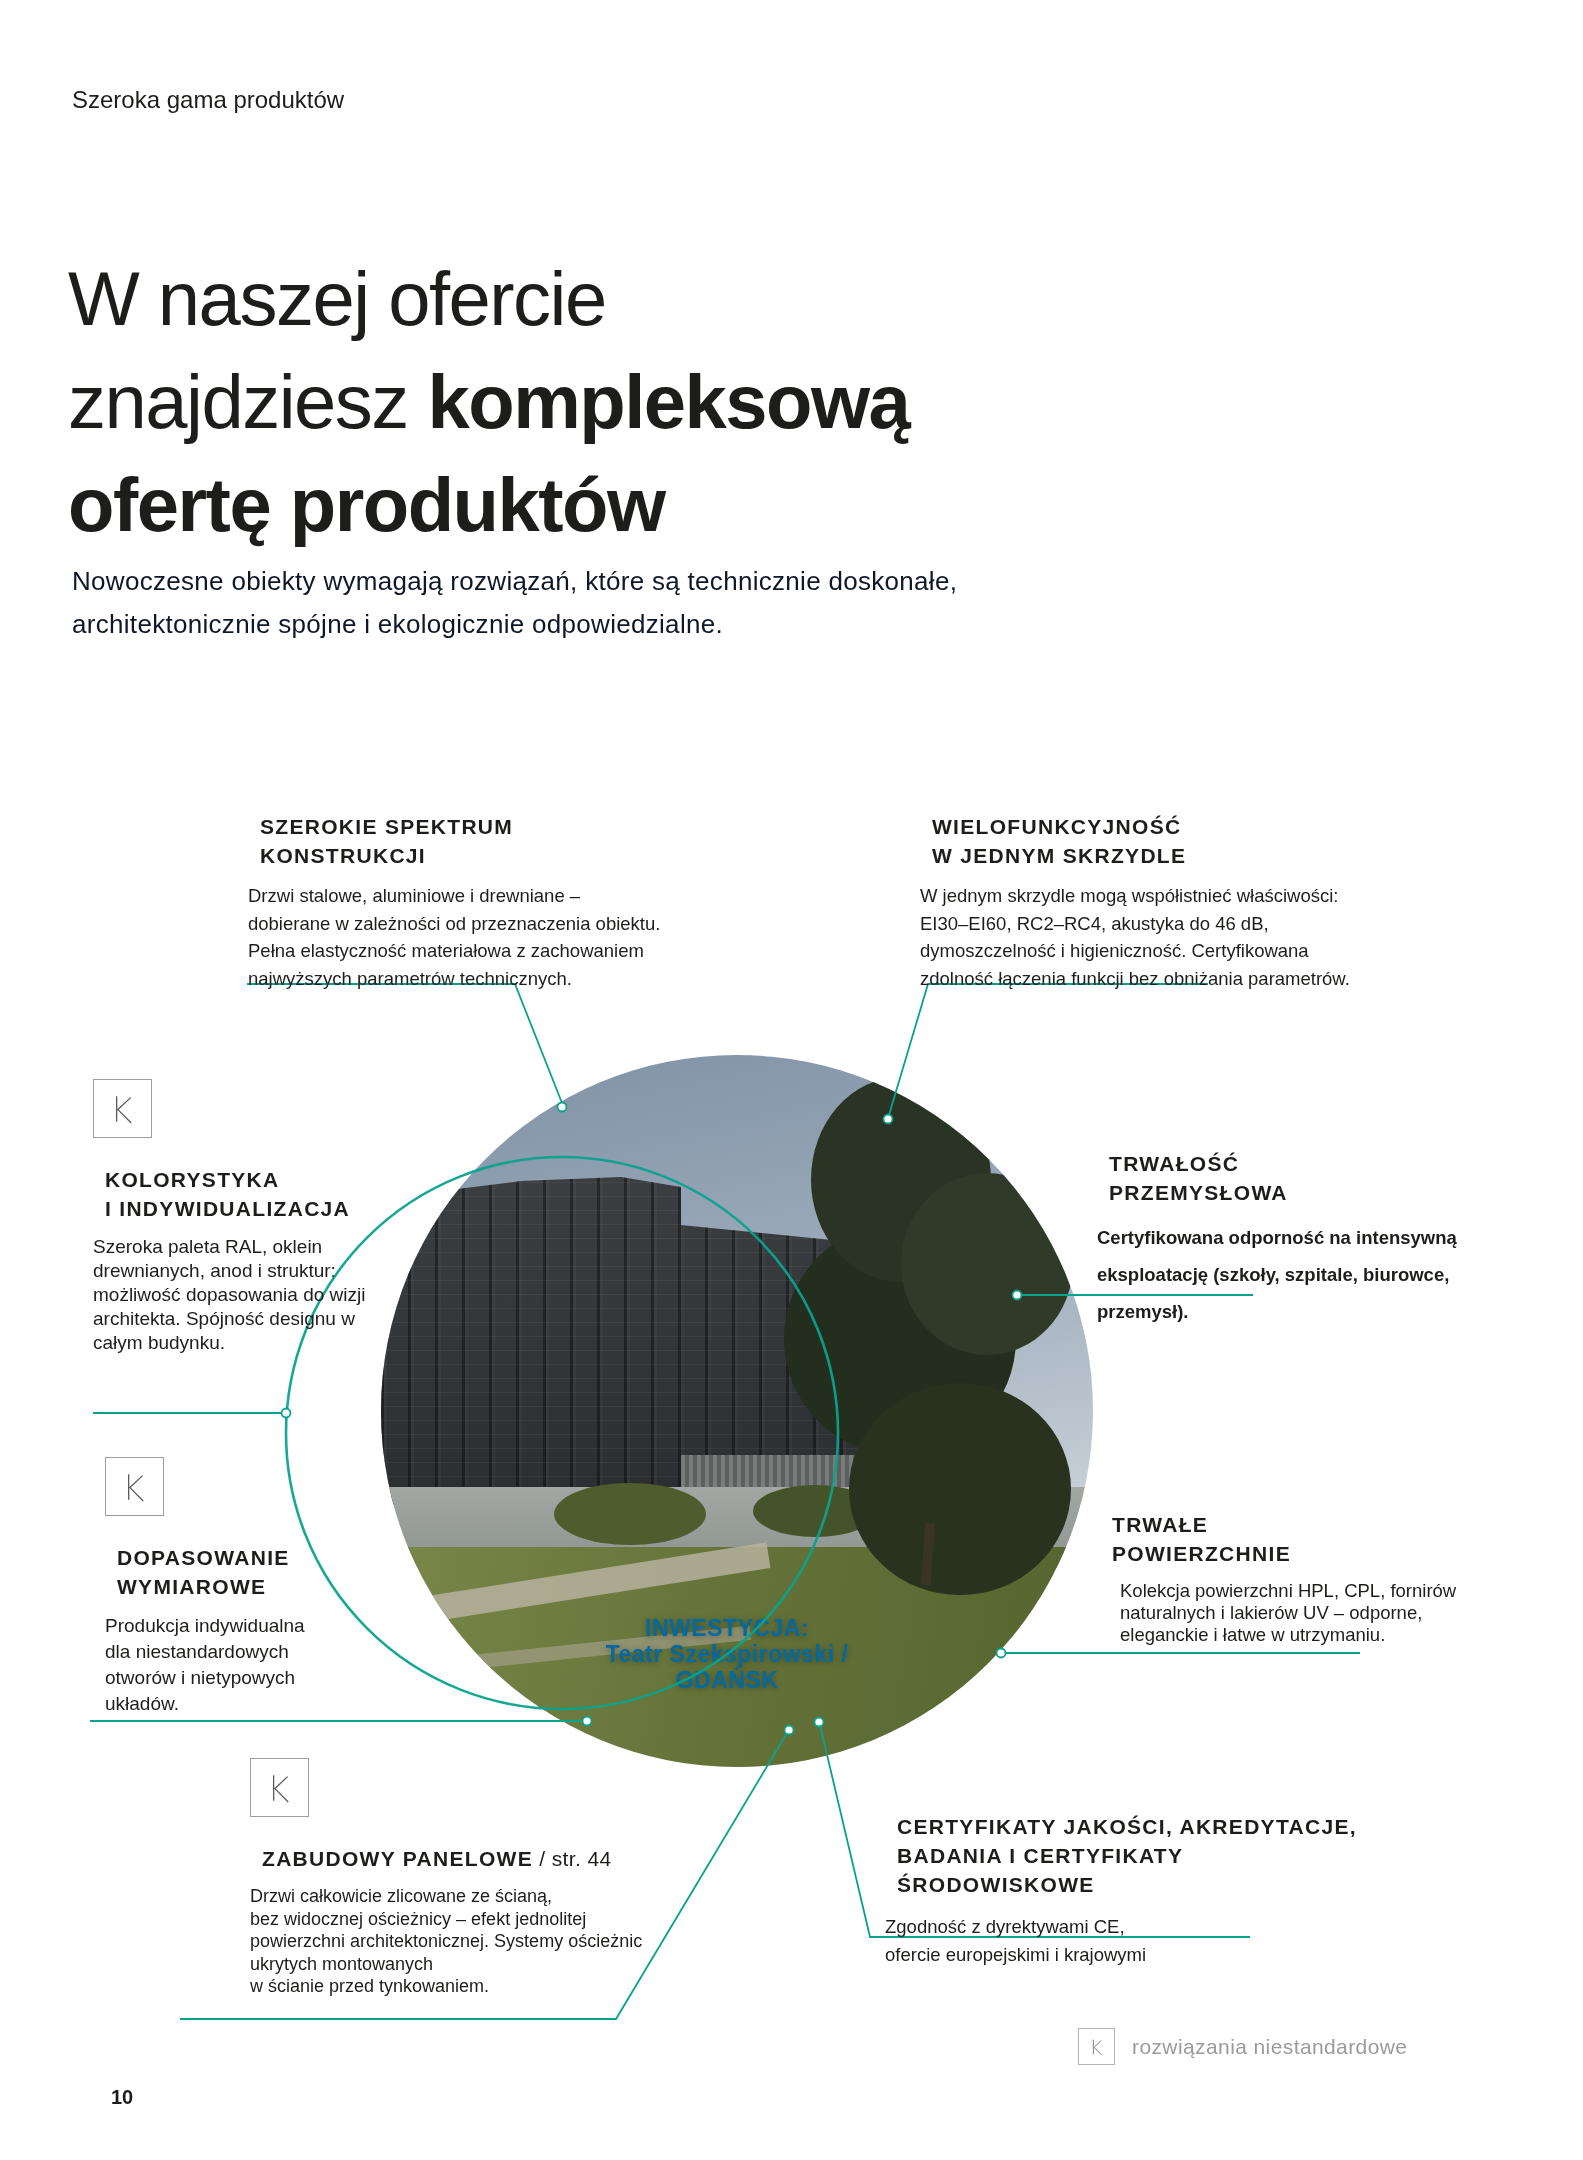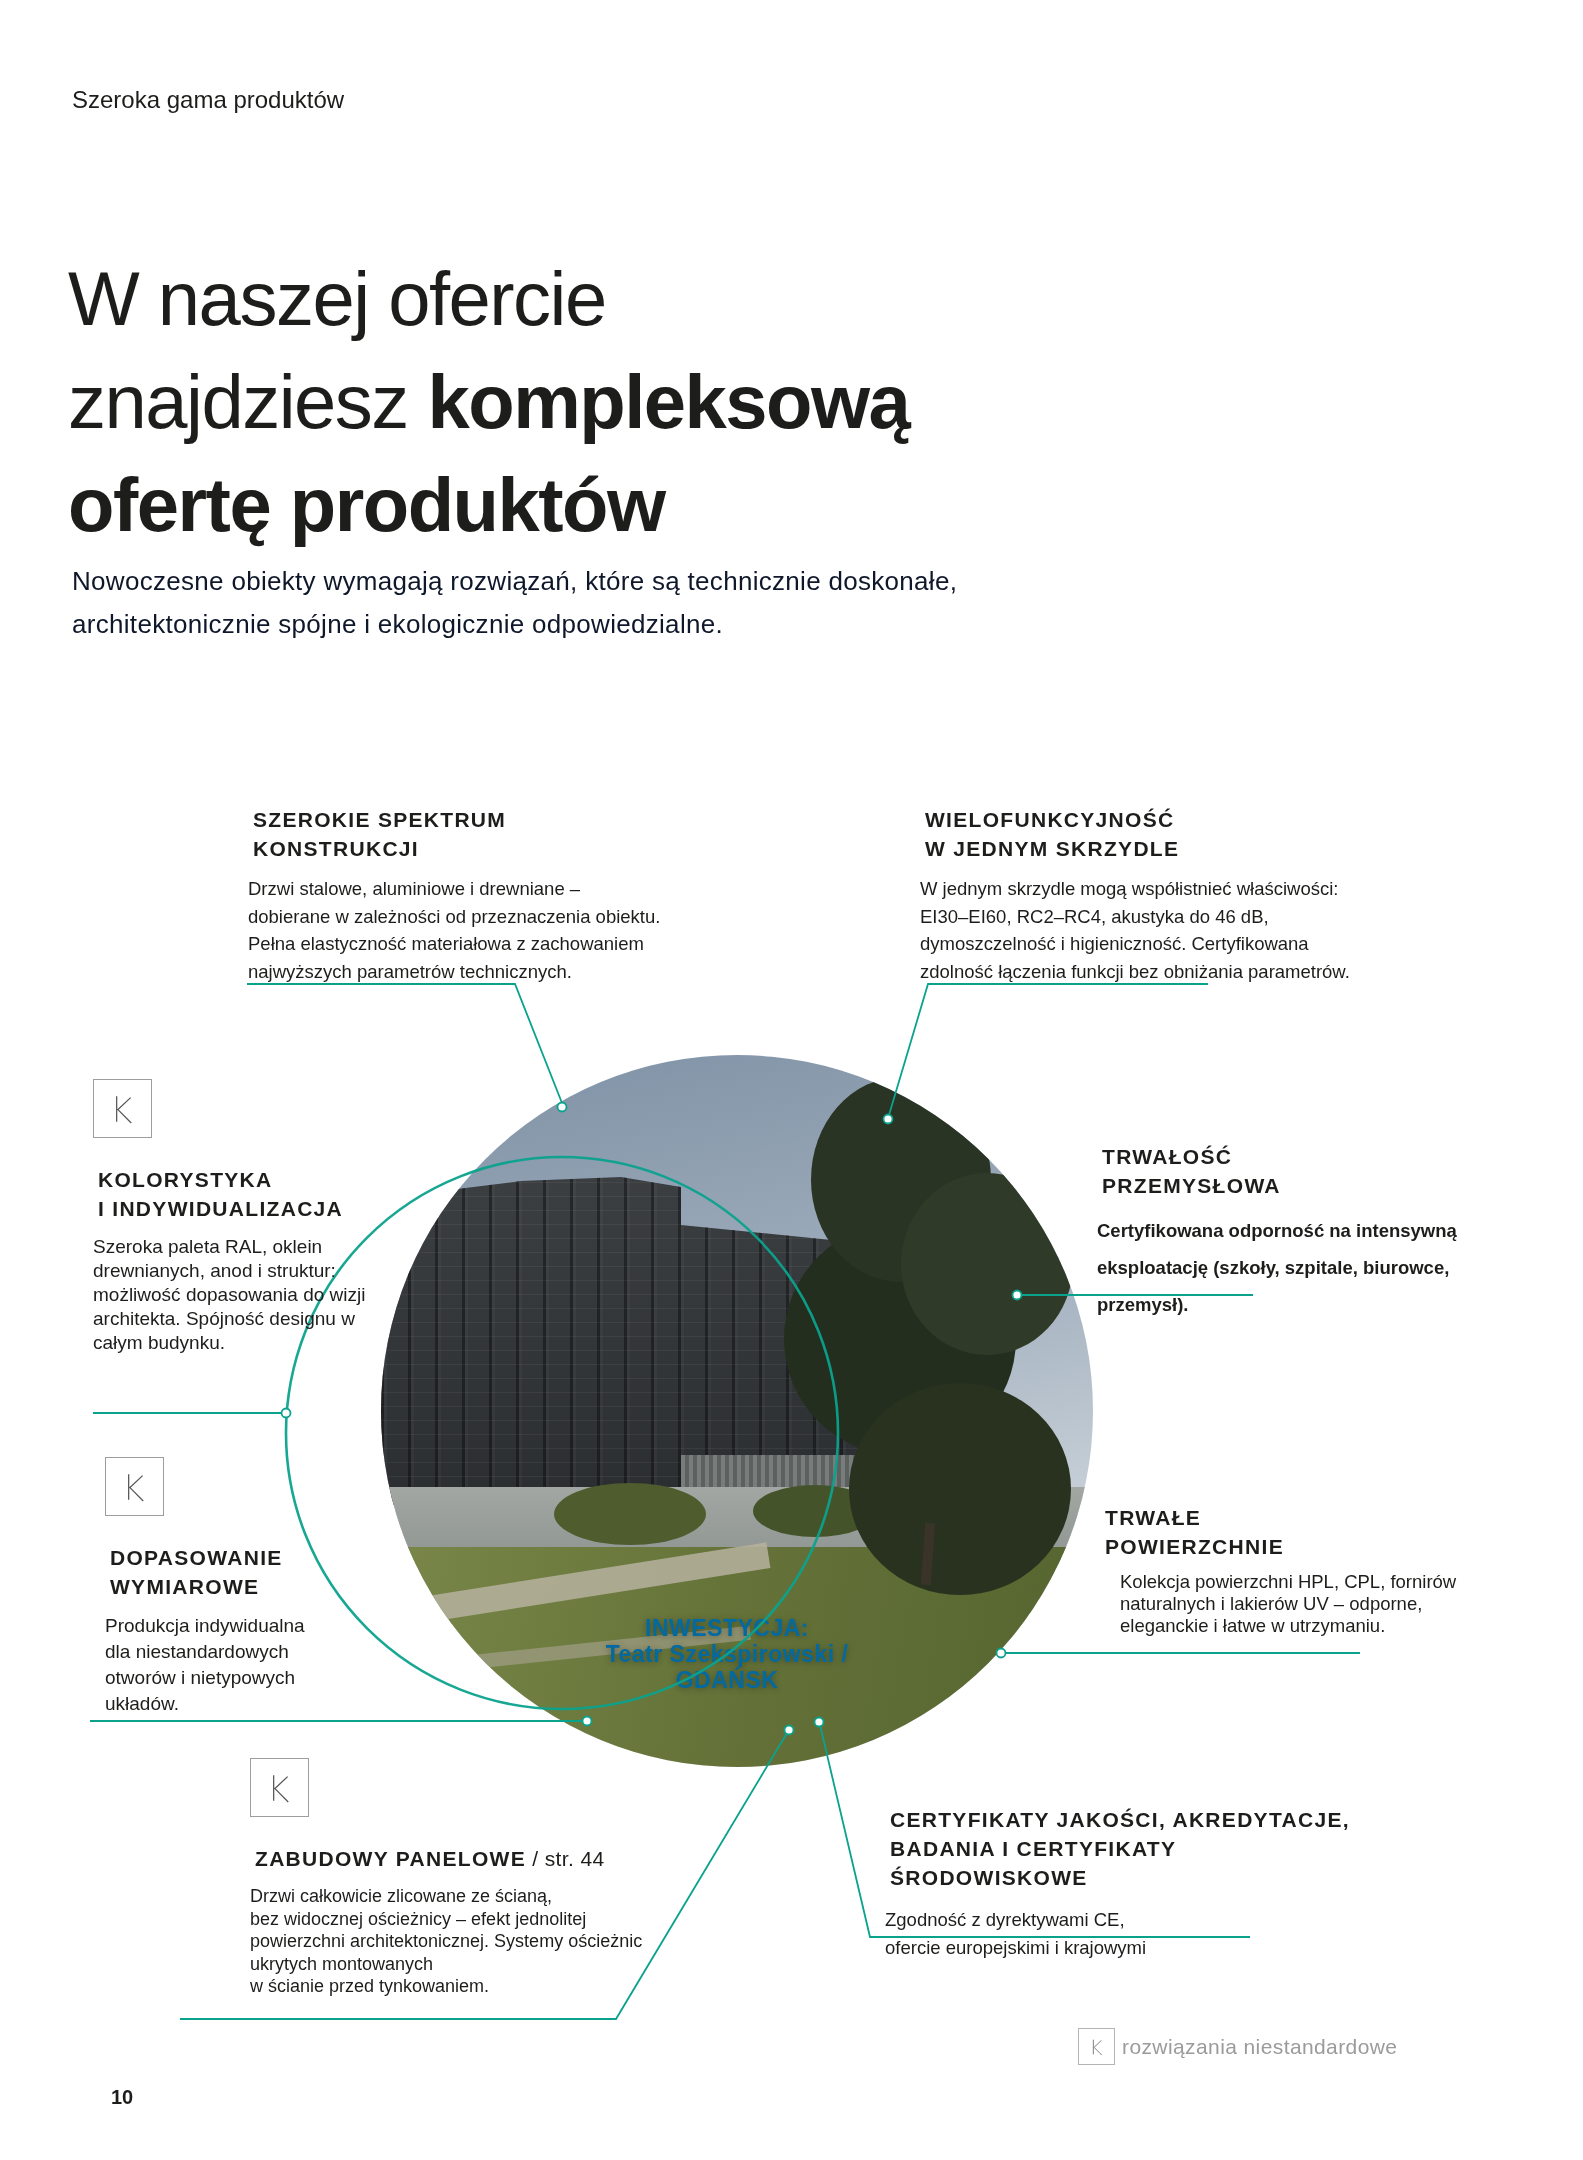--- a/index.html
+++ b/index.html
@@ -13,21 +13,21 @@
     left:68px;top:196px;width:1100px;
     font-size:76px;line-height:103px;font-weight:400;letter-spacing:-1.5px;color:#1d1d1b;
   }
   .title b{font-weight:700;}
   .subtitle{
     left:72px;top:560px;width:1050px;
     font-size:26px;line-height:43px;color:#0f172a;letter-spacing:.3px;white-space:pre-line;
   }
   .feature{position:absolute;}
   .feature h3{
-    margin:5px;font-size:21px;line-height:29px;font-weight:700;letter-spacing:1.3px;
+    margin:12px;font-size:21px;line-height:29px;font-weight:700;letter-spacing:1.3px;
     white-space:pre-line;color:#1d1d1b;text-transform:uppercase;
   }
   .feature h3 .suffix{font-weight:400;letter-spacing:.4px;text-transform:none;}
   .feature p{
     margin:12px 0 0 0;font-size:18.5px;line-height:26px;color:#1d1d1b;white-space:pre-line;
   }
   .f0{left:248px;top:800px;width:540px;}
   .f0 p{line-height:27.5px;}
   .f1{left:920px;top:800px;width:520px;}
   .f1 p{line-height:27.5px;}
@@ -82,21 +82,21 @@
   .bush2{left:372px;top:430px;width:124px;height:52px;background:#45532a;}
   .invest{
     position:absolute;left:196px;top:560px;width:300px;text-align:center;
     color:#0369a1;font-weight:700;font-size:23px;line-height:26px;white-space:pre-line;
     text-shadow:0 1px 6px rgba(0,0,0,.35);letter-spacing:.5px;
   }
   
   .overlay{left:0;top:0;pointer-events:none;}
   
   .pagenum{left:63px;top:2086px;font-size:20px;font-weight:700;margin-left:48px;}
-  .footnote{left:1078px;top:2028px;display:flex;align-items:center;gap:7px;}
+  .footnote{left:1078px;top:2028px;display:flex;align-items:center;gap:17px;}
   .kbox-sm{
     width:37px;height:37px;border:1px solid #b4b4b3;box-sizing:border-box;background:#fff;
     display:flex;align-items:center;justify-content:center;flex:0 0 auto;
   }
   .footnote span{color:#9b9b9a;font-size:21px;letter-spacing:.4px;}
 </style>
 </head>
 <body>
 
 <div class="page">

